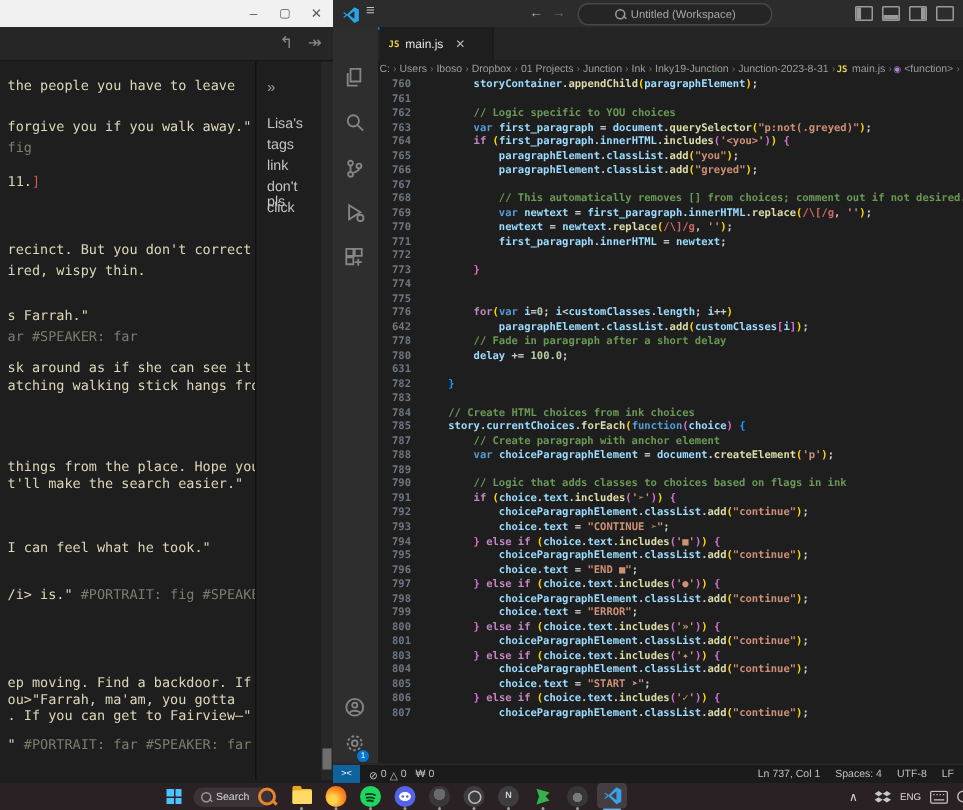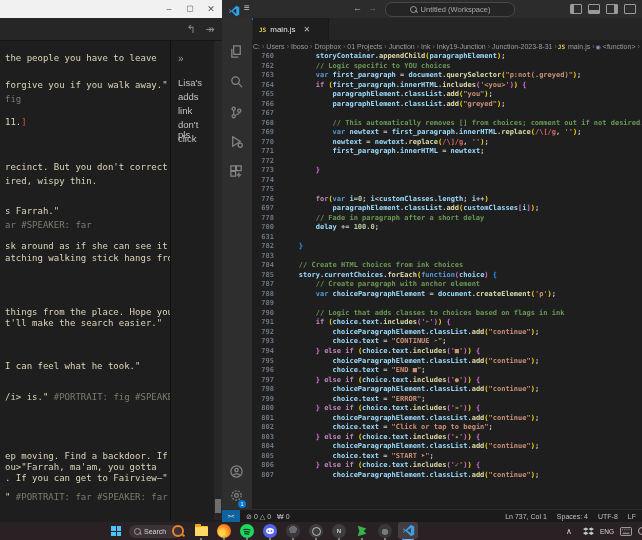--- a/index.html
+++ b/index.html
@@ -123,21 +123,21 @@
           <div class="story-line" style="top: 410px;"><span class="st-t">ep moving. Find a backdoor. If</span></div>
           <div class="story-line" style="top: 421px;"><span class="st-t">ou&gt;"Farrah, ma'am, you gotta</span></div>
           <div class="story-line" style="top: 432px;"><span class="st-t">. If you can get to Fairview—"</span></div>
           <div class="story-line" style="top: 451px;"><span class="st-t">" </span><span class="st-g">#PORTRAIT: far #SPEAKER: far</span></div>
         </div>
       <div id="la-divider"></div>
       <div id="choice-panel">
         <div id="choice-marker">»</div>
         <div id="choice-words">
             <div class="choice-word" style="top: 36px;">Lisa's</div>
-            <div class="choice-word" style="top: 50px;">adds</div>
+            <div class="choice-word" style="top: 50px;">tags</div>
             <div class="choice-word" style="top: 64px;">link</div>
             <div class="choice-word" style="top: 78px;">don't</div>
             <div class="choice-word" style="top: 92px;">click</div>
             <div class="choice-word" style="top: 88px;">pls</div>
           </div>
       </div>
       <div id="la-scrollbar">
         <div id="la-thumb"></div>
       </div>
     </div>
@@ -247,20 +247,24 @@
       <span id="act-badge">1</span>
     </div>
 
     <div id="editor">
       <div id="code-lines">
           <div class="code-line">
             <span class="lnum">760</span>
             <span class="ctext"><span class="tk-p">        </span><span class="tk-v">storyContainer</span><span class="tk-p">.</span><span class="tk-f">appendChild</span><span class="tk-y1">(</span><span class="tk-v">paragraphElement</span><span class="tk-y1">)</span><span class="tk-p">;</span></span>
           </div>
           <div class="code-line">
+            <span class="lnum">761</span>
+            <span class="ctext"></span>
+          </div>
+          <div class="code-line">
             <span class="lnum">762</span>
             <span class="ctext"><span class="tk-p">        </span><span class="tk-c">// Logic specific to YOU choices</span></span>
           </div>
           <div class="code-line">
             <span class="lnum">763</span>
             <span class="ctext"><span class="tk-p">        </span><span class="tk-d">var</span><span class="tk-p"> </span><span class="tk-v">first_paragraph</span><span class="tk-p"> = </span><span class="tk-v">document</span><span class="tk-p">.</span><span class="tk-f">querySelector</span><span class="tk-y1">(</span><span class="tk-s">"p:not(.greyed)"</span><span class="tk-y1">)</span><span class="tk-p">;</span></span>
           </div>
           <div class="code-line">
             <span class="lnum">764</span>
             <span class="ctext"><span class="tk-p">        </span><span class="tk-k">if</span><span class="tk-p"> </span><span class="tk-y1">(</span><span class="tk-v">first_paragraph</span><span class="tk-p">.</span><span class="tk-v">innerHTML</span><span class="tk-p">.</span><span class="tk-f">includes</span><span class="tk-y2">(</span><span class="tk-s">'&lt;you&gt;'</span><span class="tk-y2">)</span><span class="tk-y1">)</span><span class="tk-p"> </span><span class="tk-y2">{</span></span>
@@ -306,21 +310,21 @@
             <span class="ctext"></span>
           </div>
           <div class="code-line">
             <span class="lnum">775</span>
           </div>
           <div class="code-line">
             <span class="lnum">776</span>
             <span class="ctext"><span class="tk-p">        </span><span class="tk-k">for</span><span class="tk-y1">(</span><span class="tk-d">var</span><span class="tk-p"> </span><span class="tk-v">i</span><span class="tk-p">=</span><span class="tk-n">0</span><span class="tk-p">; </span><span class="tk-v">i</span><span class="tk-p">&lt;</span><span class="tk-v">customClasses</span><span class="tk-p">.</span><span class="tk-v">length</span><span class="tk-p">; </span><span class="tk-v">i</span><span class="tk-p">++</span><span class="tk-y1">)</span></span>
           </div>
           <div class="code-line">
-            <span class="lnum">697</span>
+            <span class="lnum">642</span>
             <span class="ctext"><span class="tk-p">            </span><span class="tk-v">paragraphElement</span><span class="tk-p">.</span><span class="tk-v">classList</span><span class="tk-p">.</span><span class="tk-f">add</span><span class="tk-y1">(</span><span class="tk-v">customClasses</span><span class="tk-y2">[</span><span class="tk-v">i</span><span class="tk-y2">]</span><span class="tk-y1">)</span><span class="tk-p">;</span></span>
           </div>
           <div class="code-line">
             <span class="lnum">778</span>
             <span class="ctext"><span class="tk-p">        </span><span class="tk-c">// Fade in paragraph after a short delay</span></span>
           </div>
           <div class="code-line">
             <span class="lnum">780</span>
             <span class="ctext"><span class="tk-p">        </span><span class="tk-v">delay</span><span class="tk-p"> += </span><span class="tk-n">100.0</span><span class="tk-p">;</span></span>
           </div>
@@ -396,24 +400,20 @@
             <span class="lnum">799</span>
             <span class="ctext"><span class="tk-p">            </span><span class="tk-v">choice</span><span class="tk-p">.</span><span class="tk-v">text</span><span class="tk-p"> = </span><span class="tk-s">"ERROR"</span><span class="tk-p">;</span></span>
           </div>
           <div class="code-line">
             <span class="lnum">800</span>
             <span class="ctext"><span class="tk-p">        </span><span class="tk-y2">}</span><span class="tk-p"> </span><span class="tk-k">else</span><span class="tk-p"> </span><span class="tk-k">if</span><span class="tk-p"> </span><span class="tk-y1">(</span><span class="tk-v">choice</span><span class="tk-p">.</span><span class="tk-v">text</span><span class="tk-p">.</span><span class="tk-f">includes</span><span class="tk-y2">(</span><span class="tk-s">'»'</span><span class="tk-y2">)</span><span class="tk-y1">)</span><span class="tk-p"> </span><span class="tk-y2">{</span></span>
           </div>
           <div class="code-line">
             <span class="lnum">801</span>
             <span class="ctext"><span class="tk-p">            </span><span class="tk-v">choiceParagraphElement</span><span class="tk-p">.</span><span class="tk-v">classList</span><span class="tk-p">.</span><span class="tk-f">add</span><span class="tk-y1">(</span><span class="tk-s">"continue"</span><span class="tk-y1">)</span><span class="tk-p">;</span></span>
-          </div>
-          <div class="code-line">
-            <span class="lnum">802</span>
-            <span class="ctext"><span class="tk-p">            </span><span class="tk-v">choice</span><span class="tk-p">.</span><span class="tk-v">text</span><span class="tk-p"> = </span><span class="tk-s">"Click or tap to begin"</span><span class="tk-p">;</span></span>
           </div>
           <div class="code-line">
             <span class="lnum">803</span>
             <span class="ctext"><span class="tk-p">        </span><span class="tk-y2">}</span><span class="tk-p"> </span><span class="tk-k">else</span><span class="tk-p"> </span><span class="tk-k">if</span><span class="tk-p"> </span><span class="tk-y1">(</span><span class="tk-v">choice</span><span class="tk-p">.</span><span class="tk-v">text</span><span class="tk-p">.</span><span class="tk-f">includes</span><span class="tk-y2">(</span><span class="tk-s">'✦'</span><span class="tk-y2">)</span><span class="tk-y1">)</span><span class="tk-p"> </span><span class="tk-y2">{</span></span>
           </div>
           <div class="code-line">
             <span class="lnum">804</span>
             <span class="ctext"><span class="tk-p">            </span><span class="tk-v">choiceParagraphElement</span><span class="tk-p">.</span><span class="tk-v">classList</span><span class="tk-p">.</span><span class="tk-f">add</span><span class="tk-y1">(</span><span class="tk-s">"continue"</span><span class="tk-y1">)</span><span class="tk-p">;</span></span>
           </div>
           <div class="code-line">

